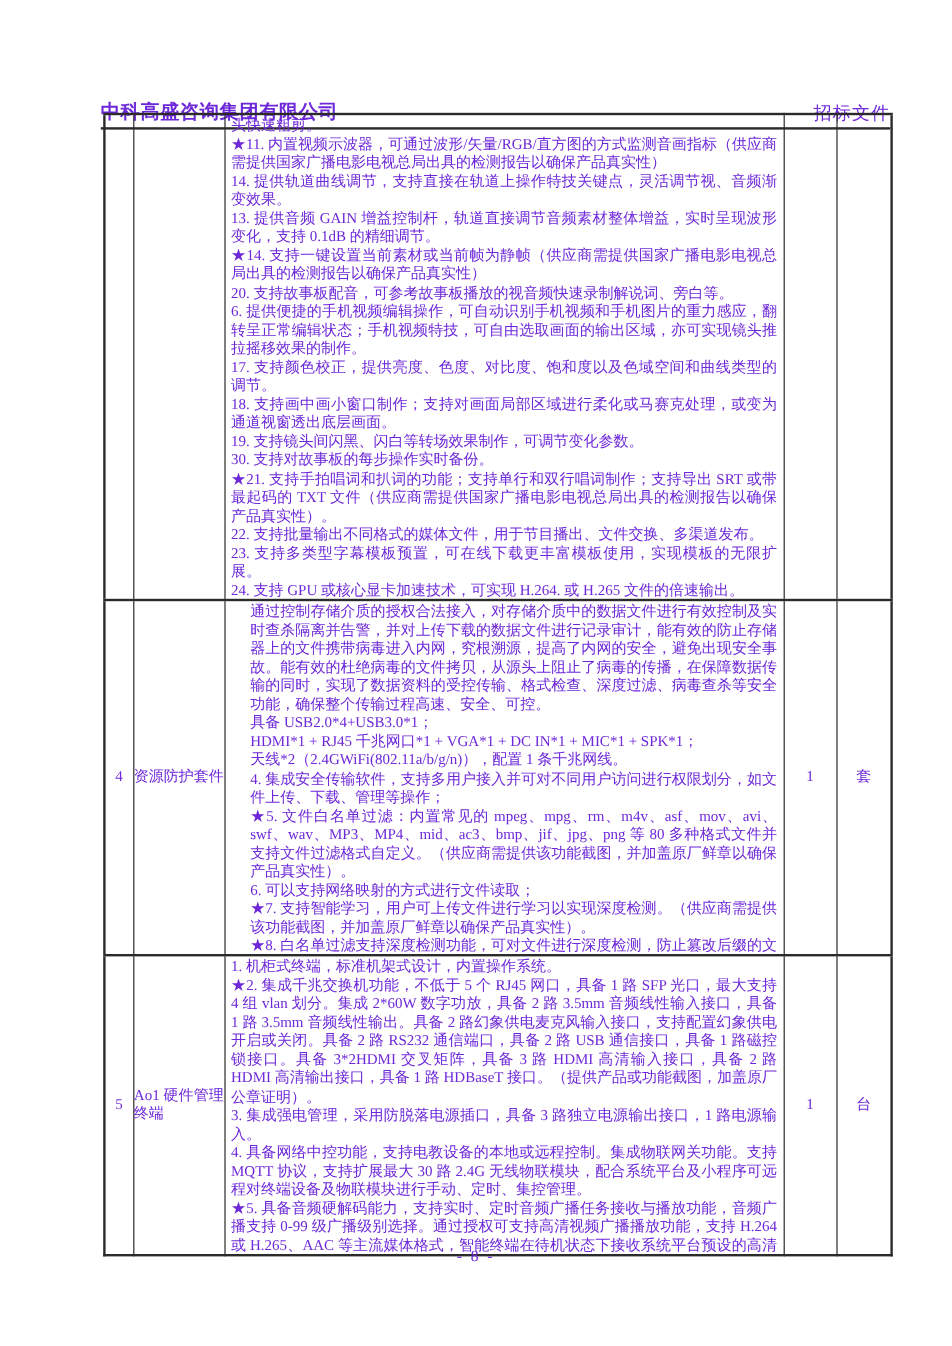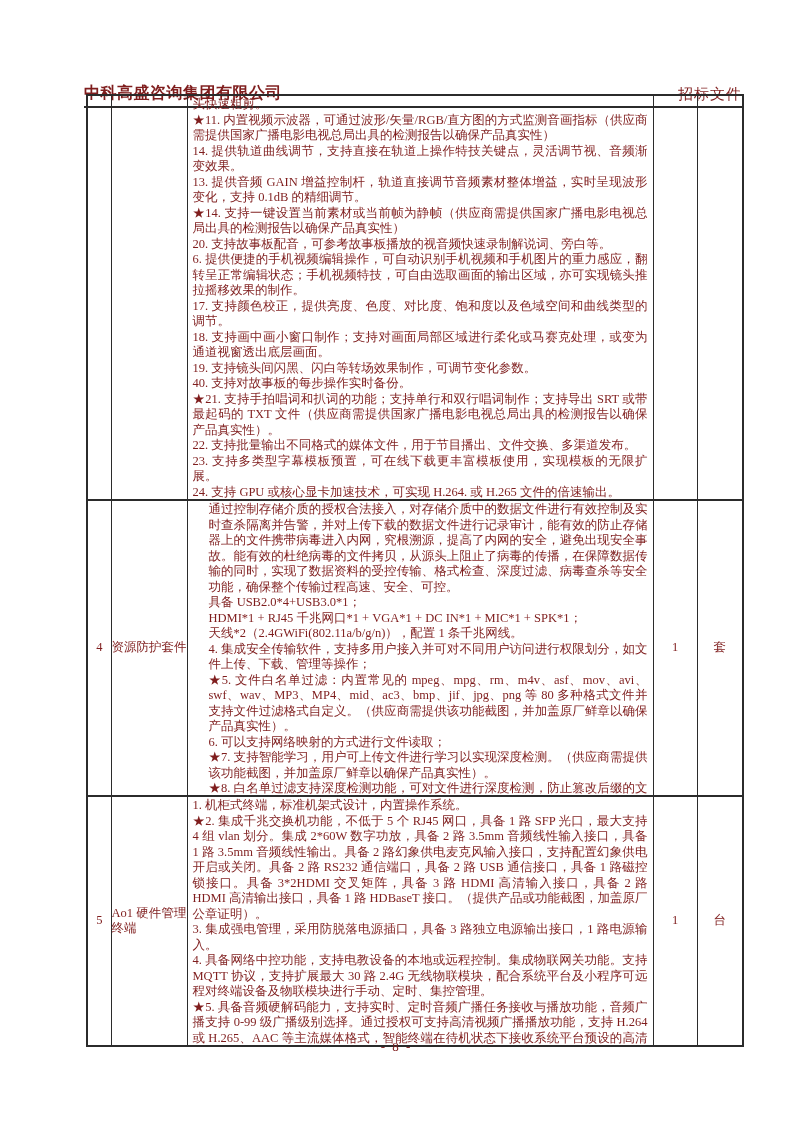--- a/index.html
+++ b/index.html
@@ -2,21 +2,21 @@
 <html lang="zh"><head>
 <meta charset="utf-8">
 <style>
   html,body { margin:0; padding:0; background:#ffffff; }
   .page {
     position:relative;
     width:793px; height:1122px;
     background:#ffffff;
     overflow:hidden;
     font-family:"Liberation Serif","DejaVu Serif",serif;
-    color:#7f1d1d;
+    color:#6d28d9;
   }
   
   .header {
     position:absolute;
     left:84px; width:658px; top:56px;
     display:flex; justify-content:space-between; align-items:flex-end;
     border-bottom:2px solid #2b2b2b;
     padding-bottom:2px;
   }
   .header .left  { font-size:16px; font-weight:bold; letter-spacing:0.5px; }
@@ -92,21 +92,21 @@
               <p>头快速粗剪。</p>
               <p>★11. 内置视频示波器，可通过波形/矢量/RGB/直方图的方式监测音画指标（供应商需提供国家广播电影电视总局出具的检测报告以确保产品真实性）</p>
               <p>14. 提供轨道曲线调节，支持直接在轨道上操作特技关键点，灵活调节视、音频渐变效果。</p>
               <p>13. 提供音频 GAIN 增益控制杆，轨道直接调节音频素材整体增益，实时呈现波形变化，支持 0.1dB 的精细调节。</p>
               <p>★14. 支持一键设置当前素材或当前帧为静帧（供应商需提供国家广播电影电视总局出具的检测报告以确保产品真实性）</p>
               <p>20. 支持故事板配音，可参考故事板播放的视音频快速录制解说词、旁白等。</p>
               <p>6. 提供便捷的手机视频编辑操作，可自动识别手机视频和手机图片的重力感应，翻转呈正常编辑状态；手机视频特技，可自由选取画面的输出区域，亦可实现镜头推拉摇移效果的制作。</p>
               <p>17. 支持颜色校正，提供亮度、色度、对比度、饱和度以及色域空间和曲线类型的调节。</p>
               <p>18. 支持画中画小窗口制作；支持对画面局部区域进行柔化或马赛克处理，或变为通道视窗透出底层画面。</p>
               <p>19. 支持镜头间闪黑、闪白等转场效果制作，可调节变化参数。</p>
-              <p>40. 支持对故事板的每步操作实时备份。</p>
+              <p>30. 支持对故事板的每步操作实时备份。</p>
               <p>★21. 支持手拍唱词和扒词的功能；支持单行和双行唱词制作；支持导出 SRT 或带最起码的 TXT 文件（供应商需提供国家广播电影电视总局出具的检测报告以确保产品真实性）。</p>
               <p>22. 支持批量输出不同格式的媒体文件，用于节目播出、文件交换、多渠道发布。</p>
               <p>23. 支持多类型字幕模板预置，可在线下载更丰富模板使用，实现模板的无限扩展。</p>
               <p>24. 支持 GPU 或核心显卡加速技术，可实现 H.264. 或 H.265 文件的倍速输出。</p>
             </div>
           </td>
           <td class="c-qty"></td>
           <td class="c-unit"></td>
         </tr>
         <tr class="r1">

